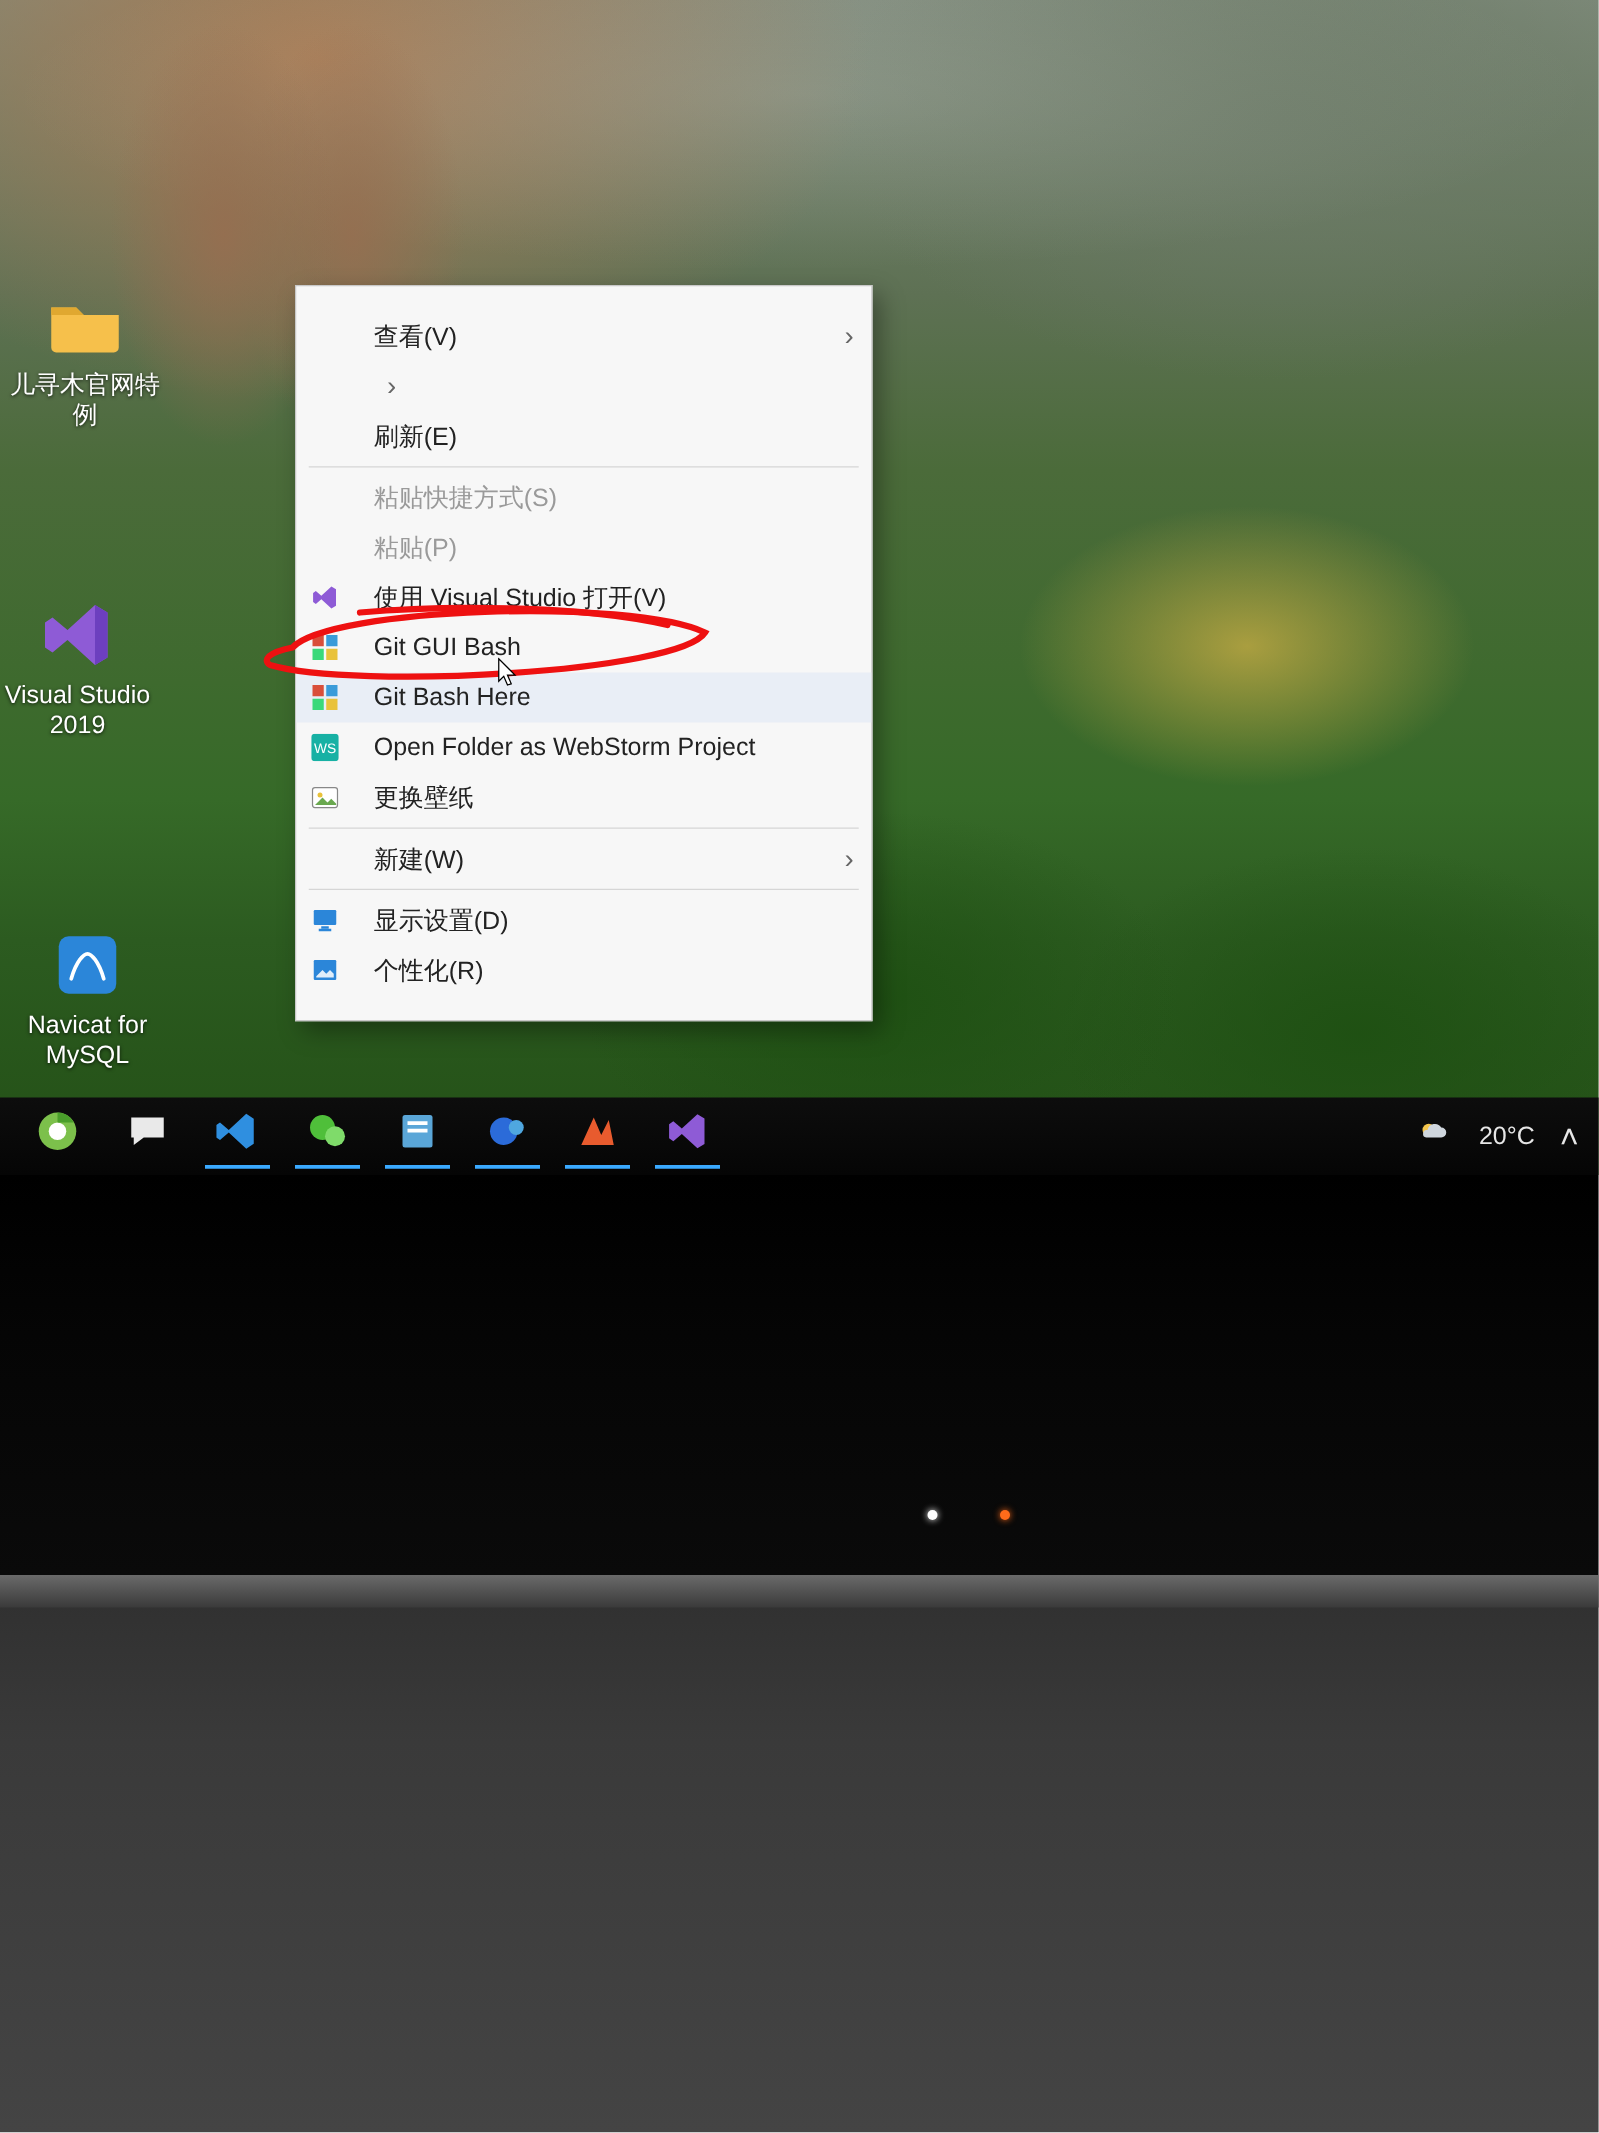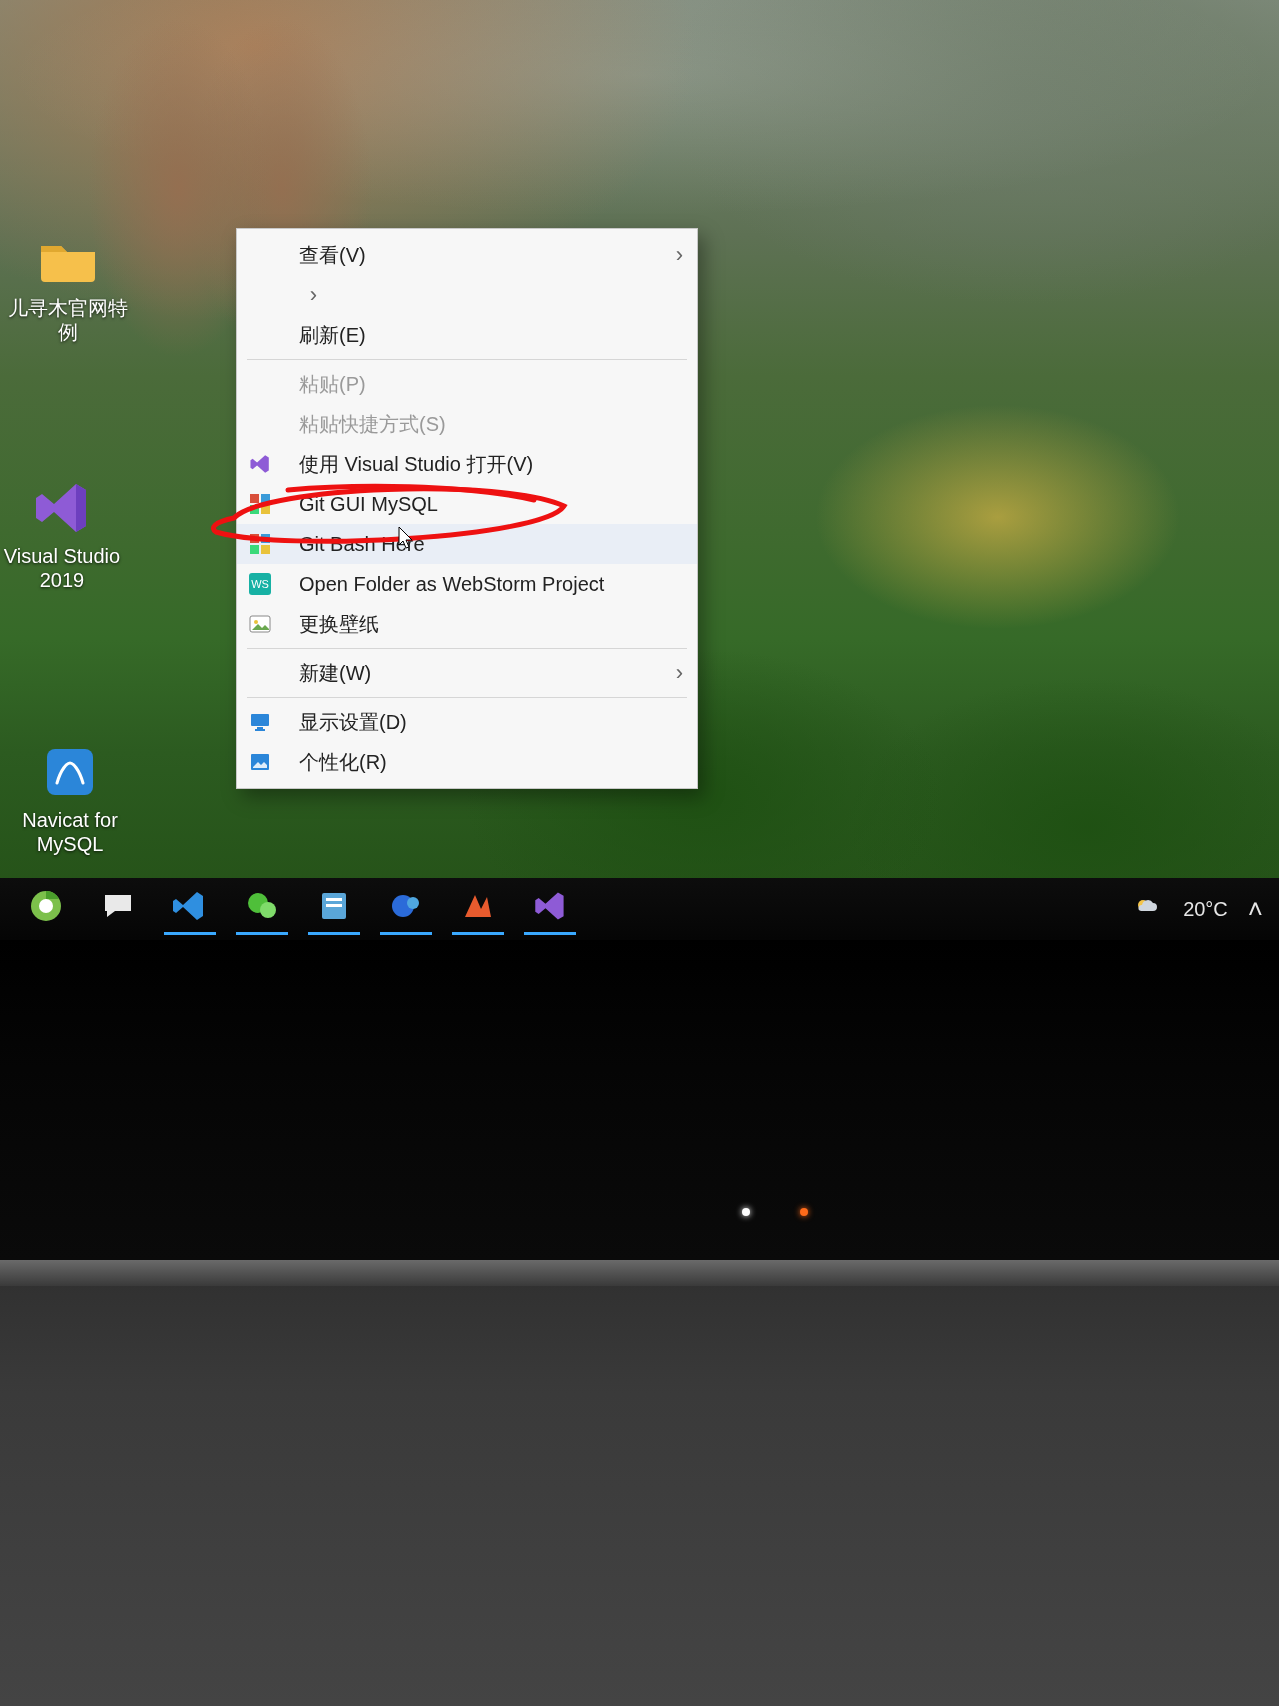--- a/index.html
+++ b/index.html
@@ -38,21 +38,21 @@
     display: flex; align-items: center; justify-content: center;
   }
   .desktop-icon .label { line-height: 1.2; }
 
   
   .context-menu {
     position: absolute; left: 236px; top: 228px; width: 462px;
     background: #f7f7f7; border: 1px solid #c8c8c8;
     box-shadow: 6px 8px 18px rgba(0,0,0,.35);
     font-size: 20px; color: #222;
-    padding: 6px 0;
+    padding: 20px 0;
   }
   .context-menu .item {
     display: flex; align-items: center; height: 40px;
     padding: 0 14px 0 12px; position: relative;
   }
   .context-menu .item .icon-slot {
     width: 30px; height: 24px; display: flex; align-items: center; justify-content: flex-start;
     margin-right: 20px; flex: 0 0 30px;
   }
   .context-menu .item .txt { flex: 1 1 auto; white-space: nowrap; }
@@ -161,44 +161,44 @@
         <span class="icon-slot"></span>
         <span class="arrow">›</span>
       </div>
       <div class="item">
         <span class="icon-slot"></span>
         <span class="txt">刷新(E)</span>
       </div>
       <hr>
       <div class="item disabled">
         <span class="icon-slot"></span>
+        <span class="txt">粘贴快捷方式(S)</span>
+      </div>
+      <div class="item disabled">
+        <span class="icon-slot"></span>
         <span class="txt">粘贴(P)</span>
-      </div>
-      <div class="item disabled">
-        <span class="icon-slot"></span>
-        <span class="txt">粘贴快捷方式(S)</span>
       </div>
       <div class="item">
         <span class="icon-slot">
           <svg width="22" height="22" viewBox="0 0 60 60">
             <path d="M44 6l10 6v36l-10 6-22-20-12 10-6-4V20l6-4 12 10z" fill="#8e5bd6"></path>
           </svg>
         </span>
         <span class="txt">使用 Visual Studio 打开(V)</span>
       </div>
       <div class="item">
         <span class="icon-slot">
           <svg width="22" height="22" viewBox="0 0 22 22">
             <rect x="1" y="1" width="9" height="9" fill="#d94f3a"></rect>
             <rect x="12" y="1" width="9" height="9" fill="#3a9bd9"></rect>
             <rect x="1" y="12" width="9" height="9" fill="#3ad97a"></rect>
             <rect x="12" y="12" width="9" height="9" fill="#e9c23a"></rect>
           </svg>
         </span>
-        <span class="txt">Git GUI MySQL</span>
+        <span class="txt">Git GUI Bash</span>
       </div>
       <div class="item hover">
         <span class="icon-slot">
           <svg width="22" height="22" viewBox="0 0 22 22">
             <rect x="1" y="1" width="9" height="9" fill="#d94f3a"></rect>
             <rect x="12" y="1" width="9" height="9" fill="#3a9bd9"></rect>
             <rect x="1" y="12" width="9" height="9" fill="#3ad97a"></rect>
             <rect x="12" y="12" width="9" height="9" fill="#e9c23a"></rect>
           </svg>
         </span>

